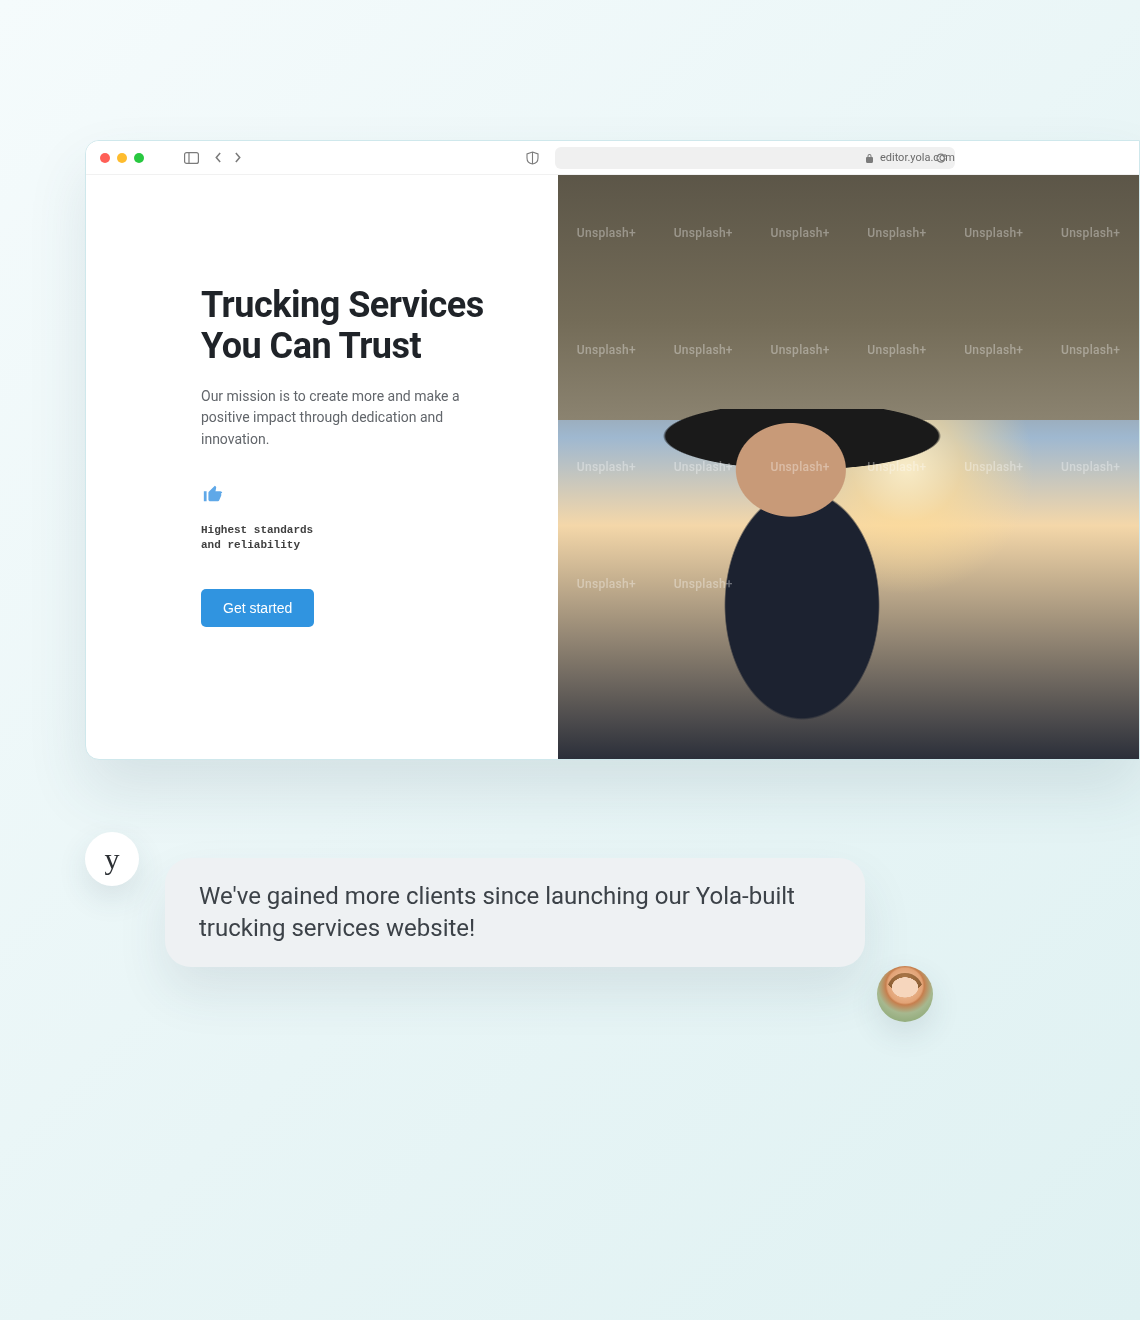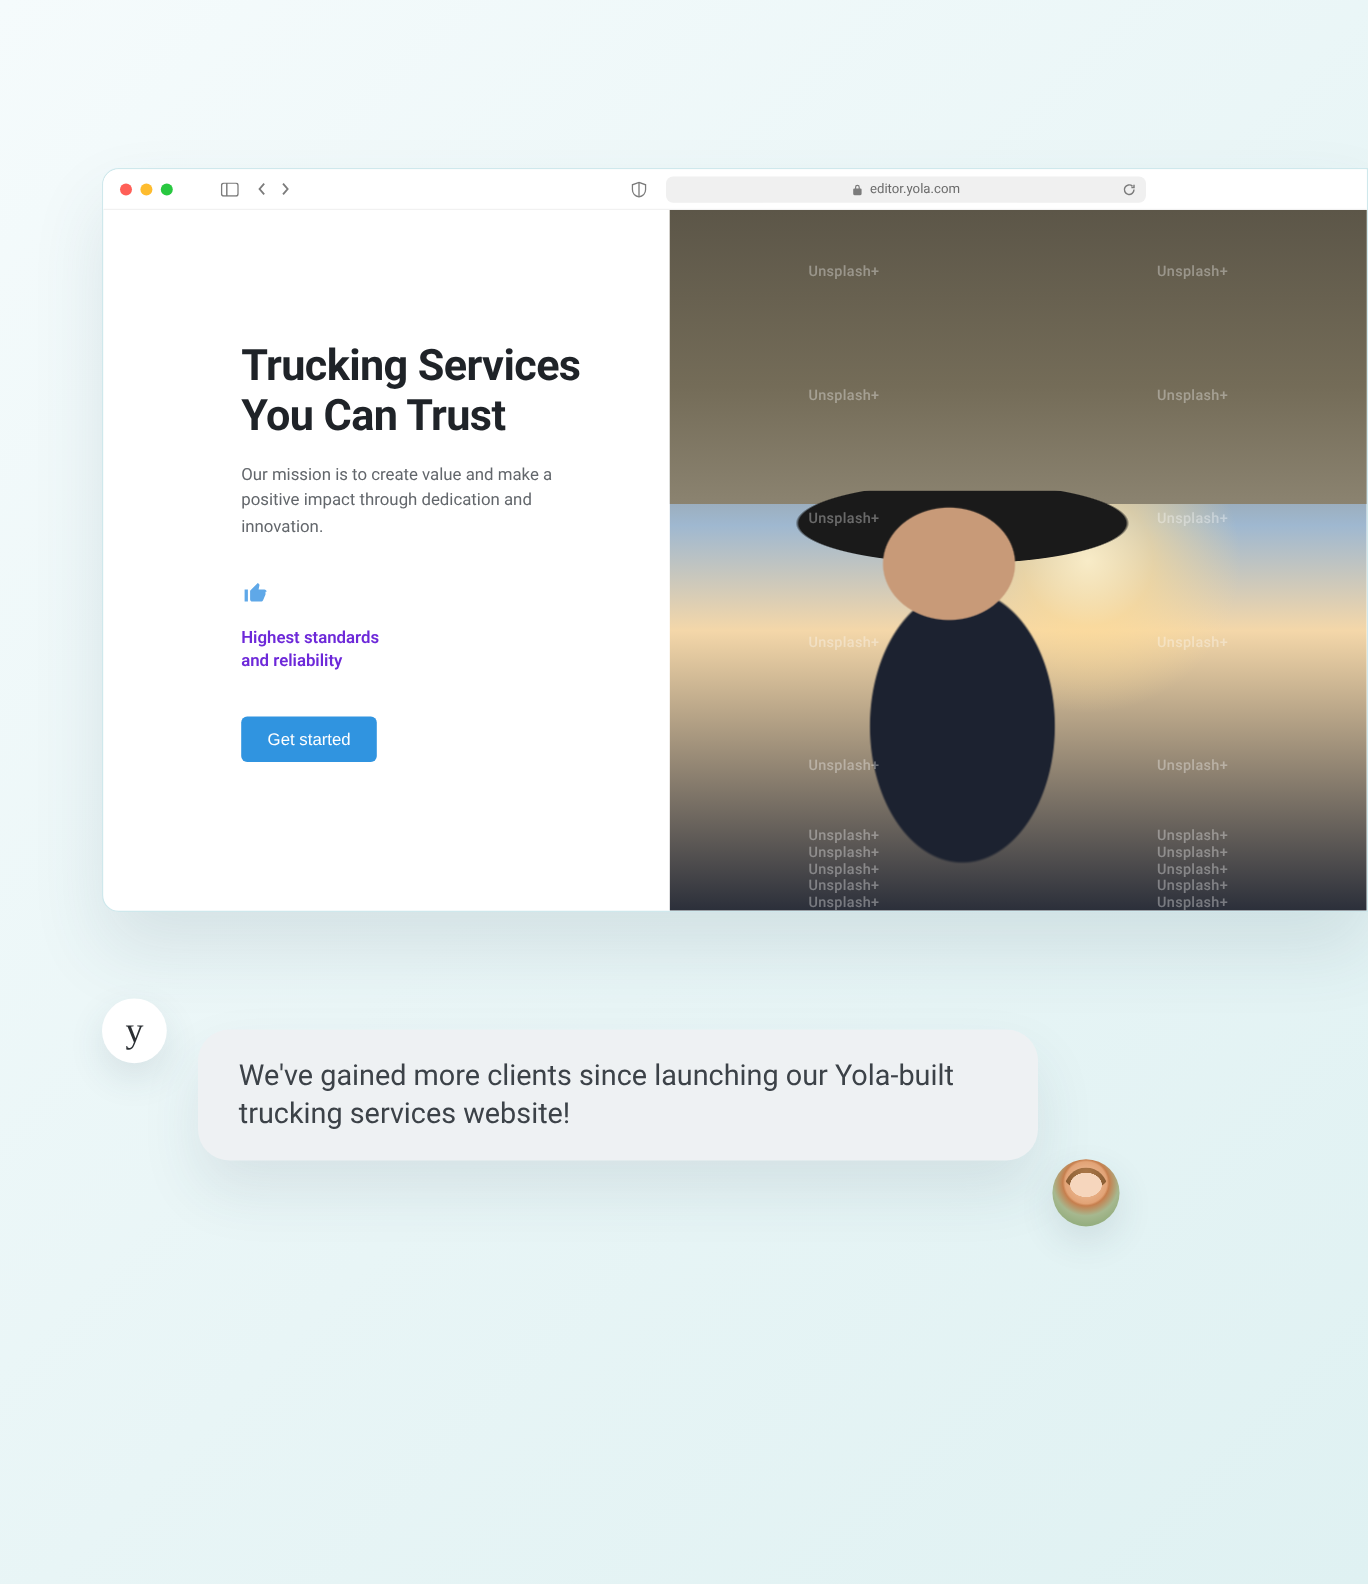--- a/index.html
+++ b/index.html
@@ -52,21 +52,21 @@
 
   .shield { margin-left: auto; margin-right: 6px; }
 
   .address-bar {
     flex: 0 0 400px;
     height: 22px;
     background: #f0f0f0;
     border-radius: 6px;
     display: flex;
     align-items: center;
-    justify-content: center;
+    justify-content: flex-end;
     gap: 6px;
     position: relative;
     color: #6b6b6b;
     font-size: 11px;
   }
   .address-bar .refresh {
     position: absolute;
     right: 8px;
     top: 50%;
     transform: translateY(-50%);
@@ -99,24 +99,25 @@
   }
   .features {
     display: flex;
     gap: 30px;
     margin-bottom: 36px;
   }
   .feature { width: 120px; }
   .feature-icon { color: #5fa8e8; margin-bottom: 14px; }
   .feature-icon svg { width: 24px; height: 22px; }
   .feature-title {
-    font-size: 14px;
+    font-size: 11px;
     font-weight: 600;
-    color: #6d28d9;
+    color: #404040;
     line-height: 1.35;
+    font-family: Liberation Mono, monospace;
   }
   .cta-btn {
     display: inline-block;
     background: #3094e0;
     color: #fff;
     font-size: 14px;
     font-weight: 500;
     padding: 11px 22px;
     border-radius: 5px;
     border: none;
@@ -148,21 +149,21 @@
     left: 18%; top: 40%;
     width: 48%; height: 58%;
     background:
       radial-gradient(ellipse 20% 14% at 46% 18%, #c89a78 0%, #c89a78 98%, transparent 100%),
       radial-gradient(ellipse 28% 34% at 50% 58%, #1c2230 0%, #1c2230 98%, transparent 100%),
       radial-gradient(ellipse 50% 10% at 50% 8%, #1a1a1a 0%, #1a1a1a 98%, transparent 100%);
   }
   .watermark-grid {
     position: absolute; inset: 0;
     display: grid;
-    grid-template-columns: repeat(2, 1fr);
+    grid-template-columns: repeat(6, 1fr);
     grid-template-rows: repeat(5, 1fr);
     place-items: center;
     pointer-events: none;
   }
   .wm {
     color: rgba(255,255,255,0.35);
     font-size: 12px;
     font-weight: 500;
     letter-spacing: 0.3px;
   }
@@ -278,21 +279,21 @@
           </svg>
       </span>
     </div>
 
     <span class="tb-spacer-right"></span>
   </div>
 
   <div class="page">
     <div class="page-left">
       <h1 class="hero-title">Trucking Services You Can Trust</h1>
-      <p class="hero-sub">Our mission is to create value and make a positive impact through dedication and innovation.</p>
+      <p class="hero-sub">Our mission is to create more and make a positive impact through dedication and innovation.</p>
 
       <div class="features">
         <div class="feature">
           <div class="feature-icon">
             <svg viewBox="0 0 24 24" fill="currentColor">
                 <path d="M2 20h3V9H2v11Zm20-9c0-1.1-.9-2-2-2h-5.3l.8-3.8V5c0-.4-.2-.8-.4-1.1L14 3l-6.6 6.6c-.3.3-.4.7-.4 1.1V18c0 1.1.9 2 2 2h8c.8 0 1.5-.5 1.8-1.2l2.1-5c.1-.2.1-.5.1-.8v-2Z"></path>
               </svg>
           </div>
           <div class="feature-title">Highest standards and reliability</div>
         </div>

